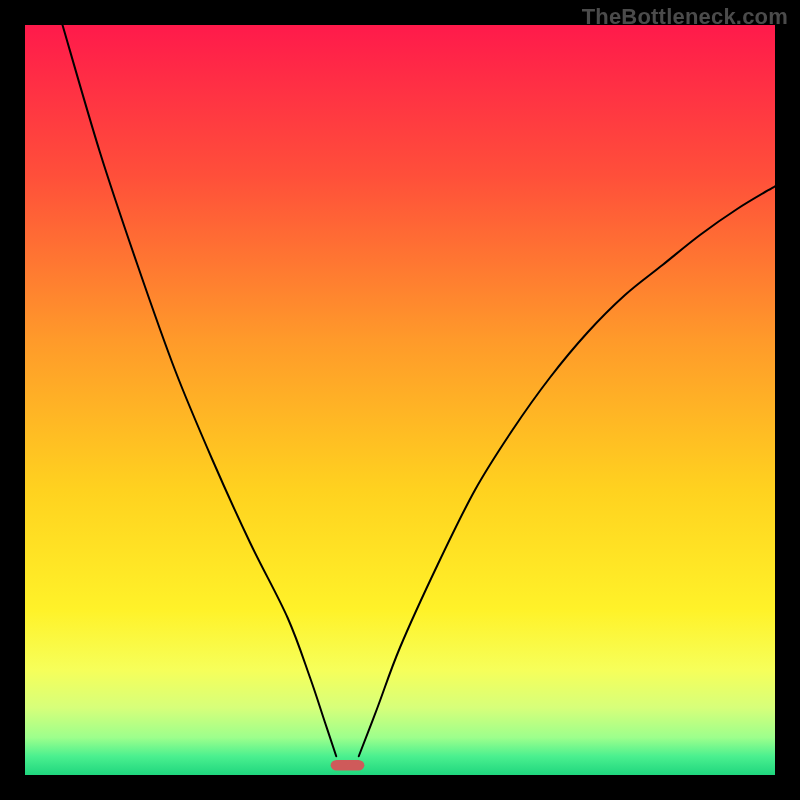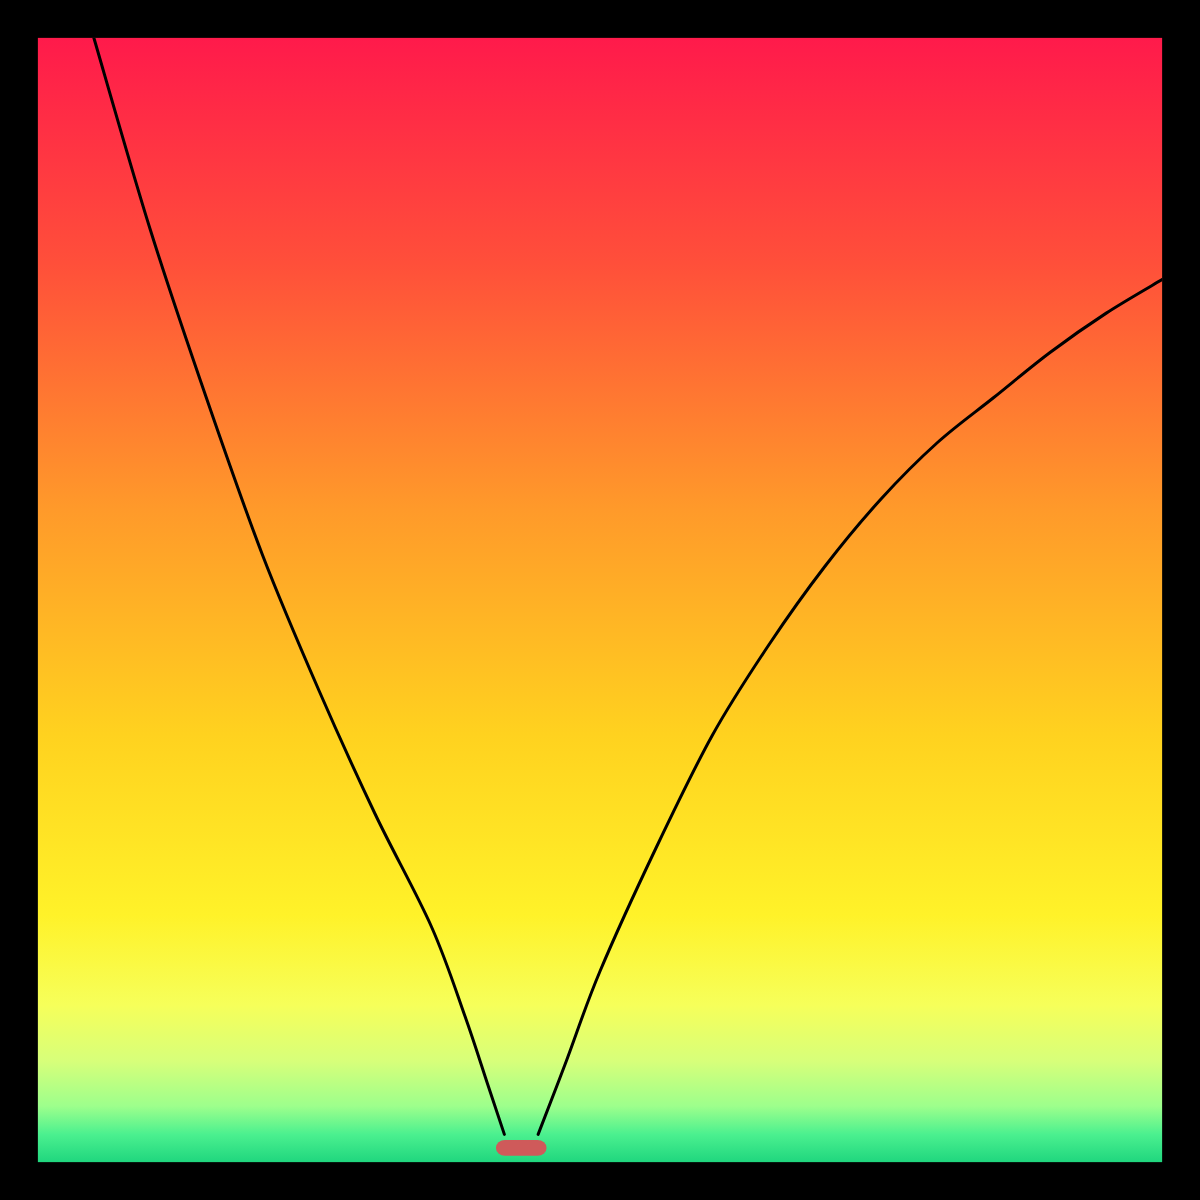--- a/index.html
+++ b/index.html
@@ -27,13 +27,14 @@
             <stop offset="97.5%" stop-color="#4bf08f"></stop>
             <stop offset="100%" stop-color="#1fd67e"></stop>
           </linearGradient>
       </defs>
       <rect x="0" y="0" width="100" height="100" fill="url(#bg)"></rect>
       <path id="curve-left" fill="none" stroke="#000" stroke-width="2" stroke-linecap="round" vector-effect="non-scaling-stroke" d="M 5 0 C 5.833333333333333 2.8333333333333335 8.333333333333334 11.666666666666668 10 17 C 11.666666666666666 22.333333333333332 13.333333333333334 27.166666666666668 15 32 C 16.666666666666668 36.833333333333336 18.333333333333332 41.666666666666664 20 46 C 21.666666666666668 50.333333333333336 23.333333333333332 54.166666666666664 25 58 C 26.666666666666668 61.833333333333336 28.333333333333332 65.5 30 69 C 31.666666666666668 72.5 33.666666666666664 76 35 79 C 36.333333333333336 82 37.166666666666664 84.66666666666667 38 87 C 38.833333333333336 89.33333333333333 39.416666666666664 91.25 40 93 C 40.583333333333336 94.75 41.25 96.75 41.5 97.5"></path>
       <path id="curve-right" fill="none" stroke="#000" stroke-width="2" stroke-linecap="round" vector-effect="non-scaling-stroke" d="M 44.5 97.5 C 44.916666666666664 96.41666666666667 46.083333333333336 93.41666666666667 47 91 C 47.916666666666664 88.58333333333333 48.666666666666664 86.16666666666667 50 83 C 51.333333333333336 79.83333333333333 53.33333333333334 75.5 55.00000000000001 72 C 56.66666666666667 68.5 58.333333333333336 65 60 62 C 61.666666666666664 59 63.333333333333336 56.5 65 54 C 66.66666666666667 51.5 68.33333333333333 49.166666666666664 70 47 C 71.66666666666667 44.833333333333336 73.33333333333333 42.833333333333336 75 41 C 76.66666666666667 39.166666666666664 78.33333333333333 37.5 80 36 C 81.66666666666667 34.5 83.33333333333333 33.333333333333336 85 32 C 86.66666666666667 30.666666666666668 88.33333333333333 29.25 90 28 C 91.66666666666667 26.75 93.33333333333333 25.583333333333332 95 24.5 C 96.66666666666667 23.416666666666668 99.16666666666667 22 100 21.5"></path>
       <rect id="marker" x="40.75" y="98" width="4.5" height="1.4" rx="0.8" fill="#cf5a5a"></rect>
     </svg>
   </div>
+  <div class="watermark">TheBottleneck.com</div>
 </div>
 
 </body></html>

